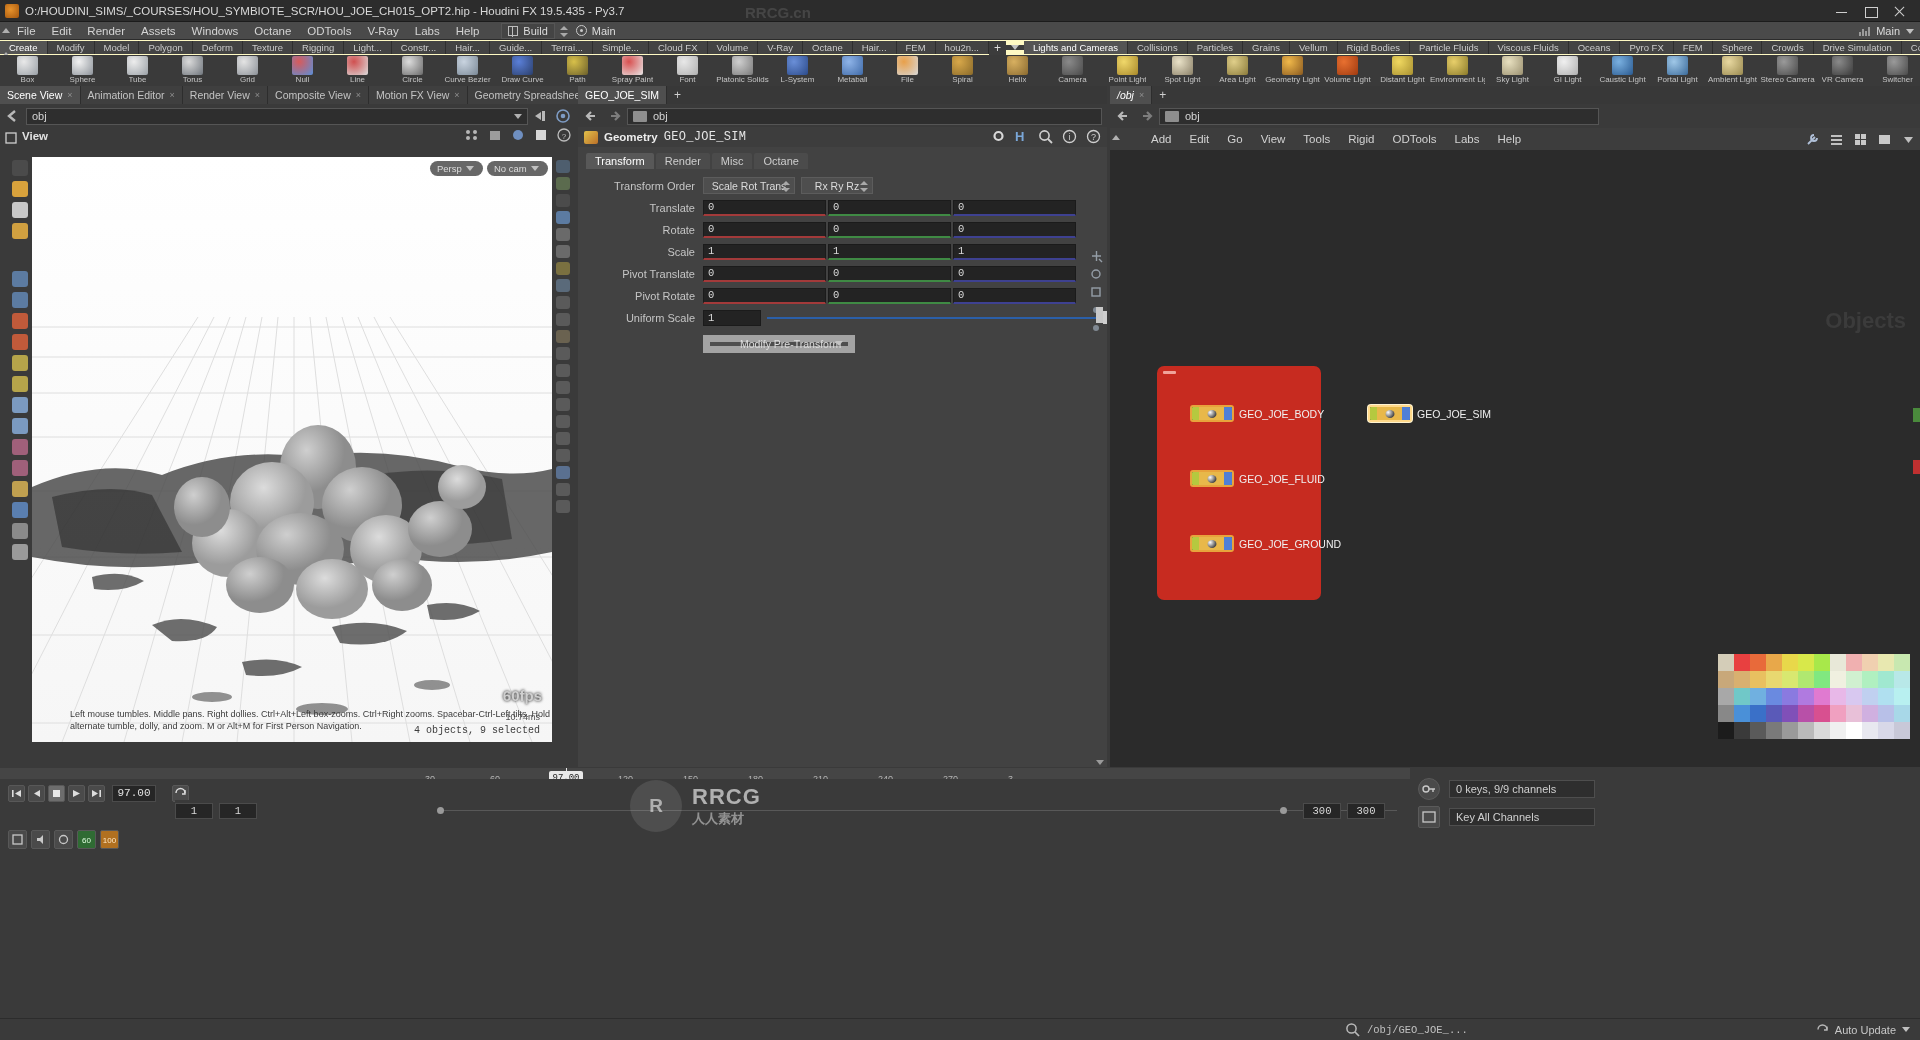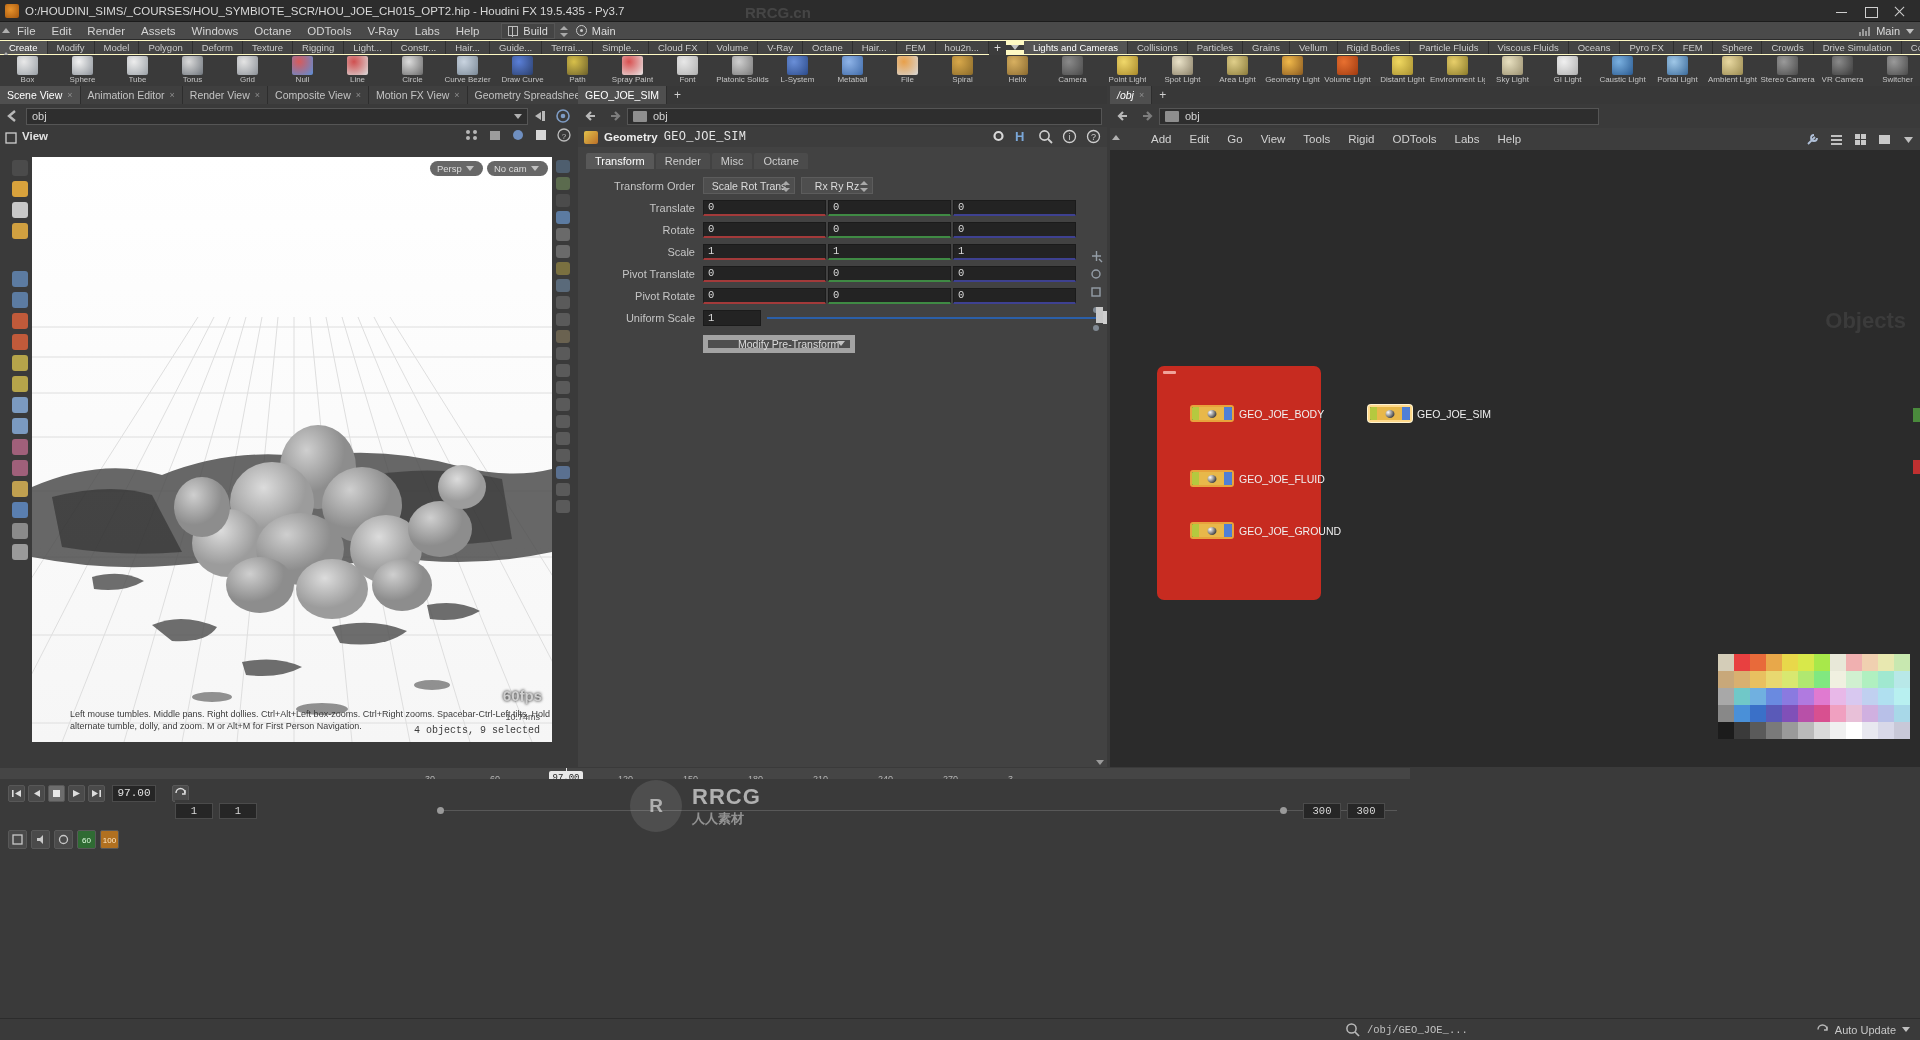--- a/index.html
+++ b/index.html
@@ -128,21 +128,21 @@
   .plabel{width:125px;text-align:right;padding-right:8px;font-size:11px;color:#c5c5c5;}
   .pfield{height:16px;background:#232323;border:1px solid #1b1b1b;color:#d9d9d9;font-size:10.5px;font-family:"Liberation Mono",monospace;display:flex;align-items:center;padding:0 4px;position:relative;}
   .pfield.x{border-bottom:2px solid #a33a3a;}
   .pfield.y{border-bottom:2px solid #3f8a44;}
   .pfield.z{border-bottom:2px solid #3e4191;}
   .pmenu{height:17px;background:#4e4e4e;border:1px solid #5c5c5c;display:flex;align-items:center;justify-content:center;gap:10px;font-size:10.5px;color:#dcdcdc;cursor:pointer;position:relative;}
   .pmenu .spn{position:absolute;right:4px;}
   .pslider{height:8px;position:relative;flex:1;}
   .pslider .track{position:absolute;left:0;right:0;top:3px;height:2px;background:#2b5fa8;}
   .pslider .knob{position:absolute;right:0;top:-3px;width:4px;height:13px;background:#cfcfcf;}
-  .pbtn-wide{height:18px;background:#4e4e4e;border:5px solid #a3a3a3;display:flex;align-items:center;padding-left:30px;font-size:10.5px;color:#dcdcdc;position:relative;cursor:pointer;}
+  .pbtn-wide{height:18px;background:#4e4e4e;border:7px solid #a3a3a3;display:flex;align-items:center;padding-left:30px;font-size:10.5px;color:#dcdcdc;position:relative;cursor:pointer;}
   .pbtn-wide .spn2{position:absolute;right:5px;border-left:4px solid transparent;border-right:4px solid transparent;border-top:5px solid #c2c2c2;}
   .pcheckrow{display:flex;align-items:center;gap:7px;margin:4px 0 0 703px;}
   .pcheck{width:11px;height:11px;background:#2b2b2b;border:1px solid #555;cursor:pointer;}
   .pchecklabel{font-size:11px;color:#c5c5c5;}
   .parm-gutter{position:absolute;right:2px;top:56px;width:18px;display:flex;flex-direction:column;gap:5px;align-items:center;}
   .gut-ico{width:13px;height:13px;opacity:.8;}
 
   
   .nettabs{position:absolute;left:1110px;top:86px;width:810px;height:18px;background:#383838;display:flex;align-items:center;}
   .net-pathbar{position:absolute;left:1110px;top:105px;width:810px;height:22px;background:#3a3a3a;display:flex;align-items:center;gap:4px;padding:0 5px;}
@@ -1009,21 +1009,21 @@
     <div class="nnode" style="left:80px;top:320px;">
       <div class="nbox">
         <div class="lflag"></div>
         <div class="mid"></div>
         <div class="rflag"></div>
 
       </div>
       <div class="nlabel">GEO_JOE_FLUID</div>
     </div>
 
-    <div class="nnode" style="left:80px;top:372px;align-items:center;">
+    <div class="nnode" style="left:80px;top:385px;align-items:center;">
       <div class="nbox">
         <div class="lflag"></div>
         <div class="mid"></div>
         <div class="rflag"></div>
 
       </div>
       <div class="nlabel">GEO_JOE_GROUND</div>
     </div>
 
     <div class="nnode" style="left:258px;top:255px;">
@@ -1193,20 +1193,39 @@
           <text x="8.5" y="12" font-size="8" fill="#dfffdf" text-anchor="middle" font-family="Liberation Sans">60</text>
         </svg>
     </div>
     <div class="bbtn orange">
       <svg width="17" height="17" viewBox="0 0 17 17">
           <text x="8.5" y="12" font-size="8" fill="#ffe6c0" text-anchor="middle" font-family="Liberation Sans">100</text>
         </svg>
     </div>
   </div>
 
+  <div class="rightbot">
+    <div style="display:flex;align-items:center;gap:9px;padding:10px 10px 0 6px">
+      <div class="rb-ico">
+        <svg width="20" height="20" viewBox="0 0 20 20" style="position:absolute;left:0;top:0">
+            <circle cx="7" cy="10" r="3" fill="none" stroke="#c8c8c8" stroke-width="1.4"></circle>
+            <path d="M10 10 L16 10 M14 10 L14 13" stroke="#c8c8c8" stroke-width="1.4" fill="none"></path>
+          </svg>
+      </div>
+      <div class="rb-field" style="max-width:146px">0 keys, 9/9 channels</div>
+    </div>
+    <div style="display:flex;align-items:center;gap:9px;padding:6px 10px 0 6px">
+      <div class="rb-ico" style="border-radius:2px">
+        <svg width="20" height="20" viewBox="0 0 20 20" style="position:absolute;left:0;top:0">
+            <rect x="4" y="5" width="12" height="10" fill="none" stroke="#c8c8c8" stroke-width="1.3"></rect>
+          </svg>
+      </div>
+      <div class="rb-field" style="max-width:146px">Key All Channels</div>
+    </div>
+  </div>
 
   <div class="statusbar">
     <div style="width:1330px"></div>
     <svg width="15" height="15">
         <circle cx="6.5" cy="6.5" r="4.6" fill="none" stroke="#b9b9b9" stroke-width="1.5"></circle>
         <path d="M10 10 L14 14" stroke="#b9b9b9" stroke-width="1.7"></path>
       </svg>
     <div class="sb-path">/obj/GEO_JOE_...</div>
     <div class="auto-upd">
       <svg width="13" height="13">

